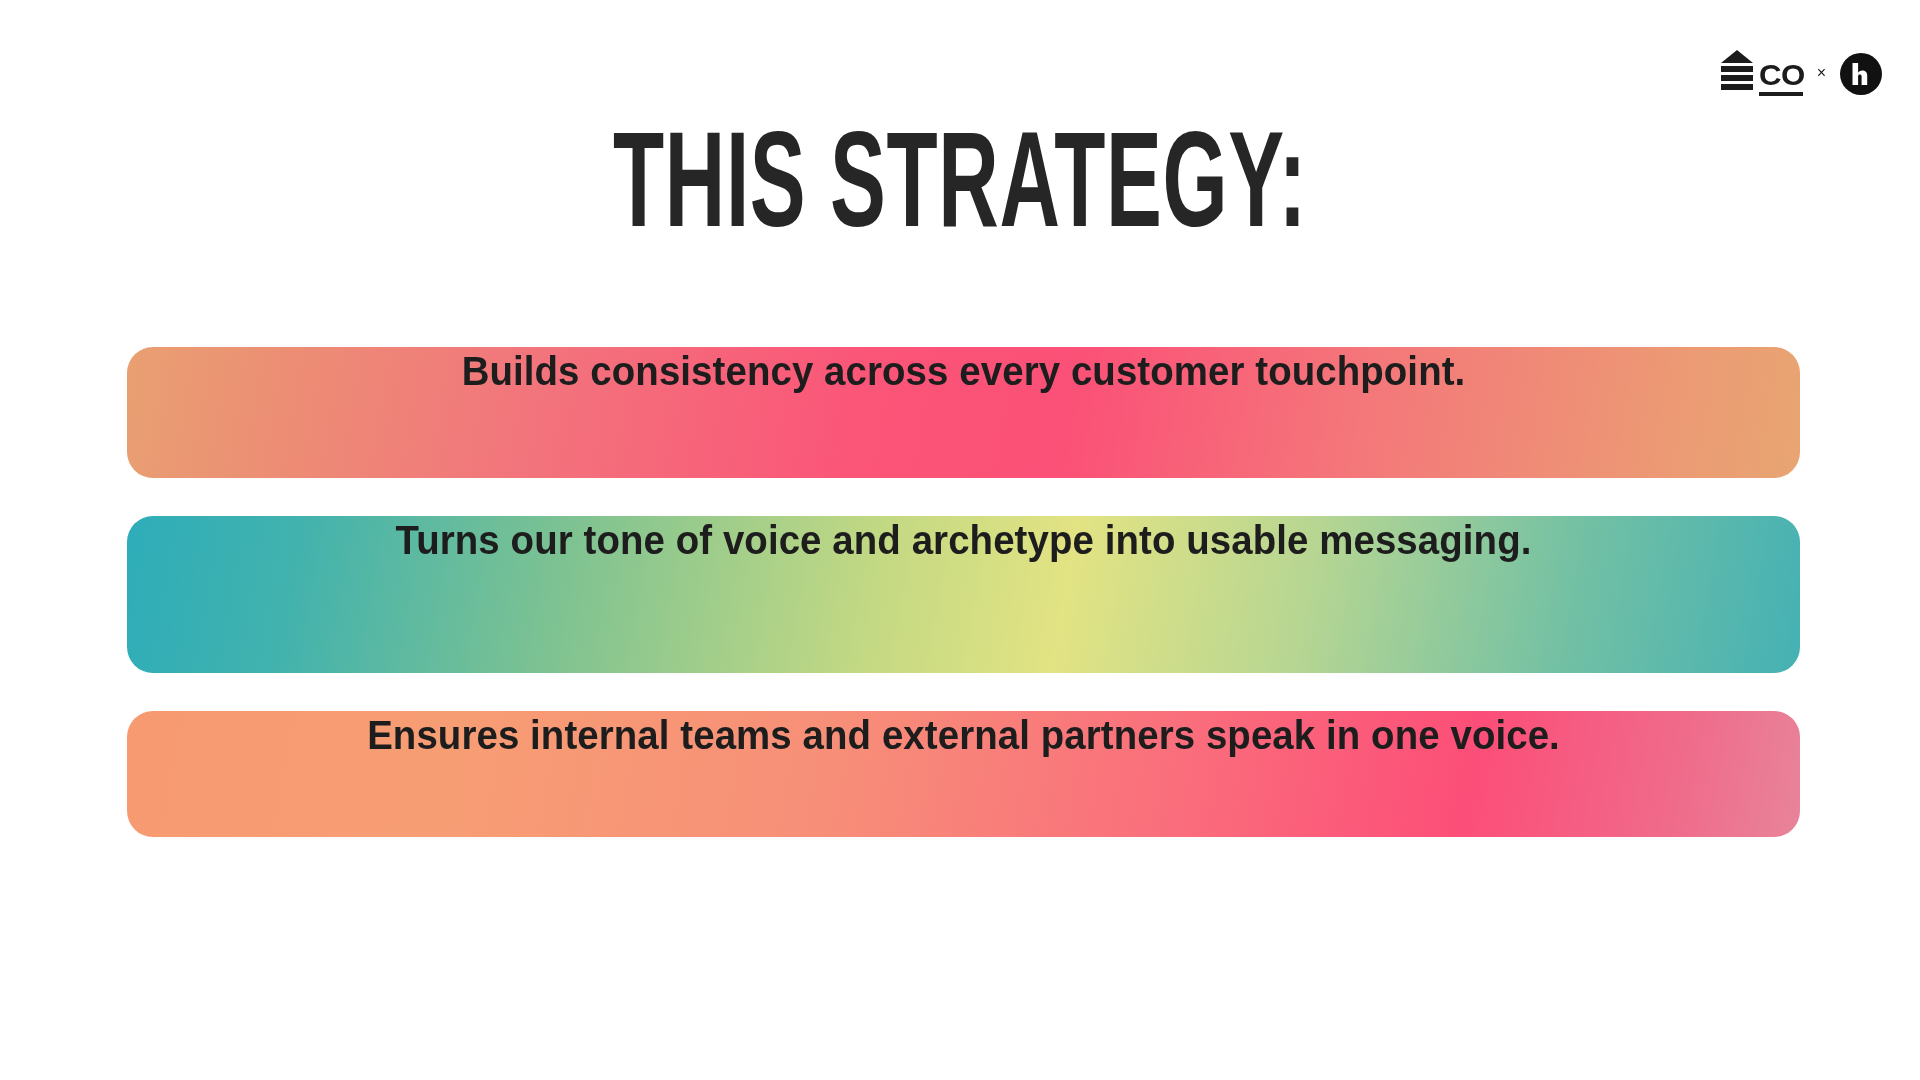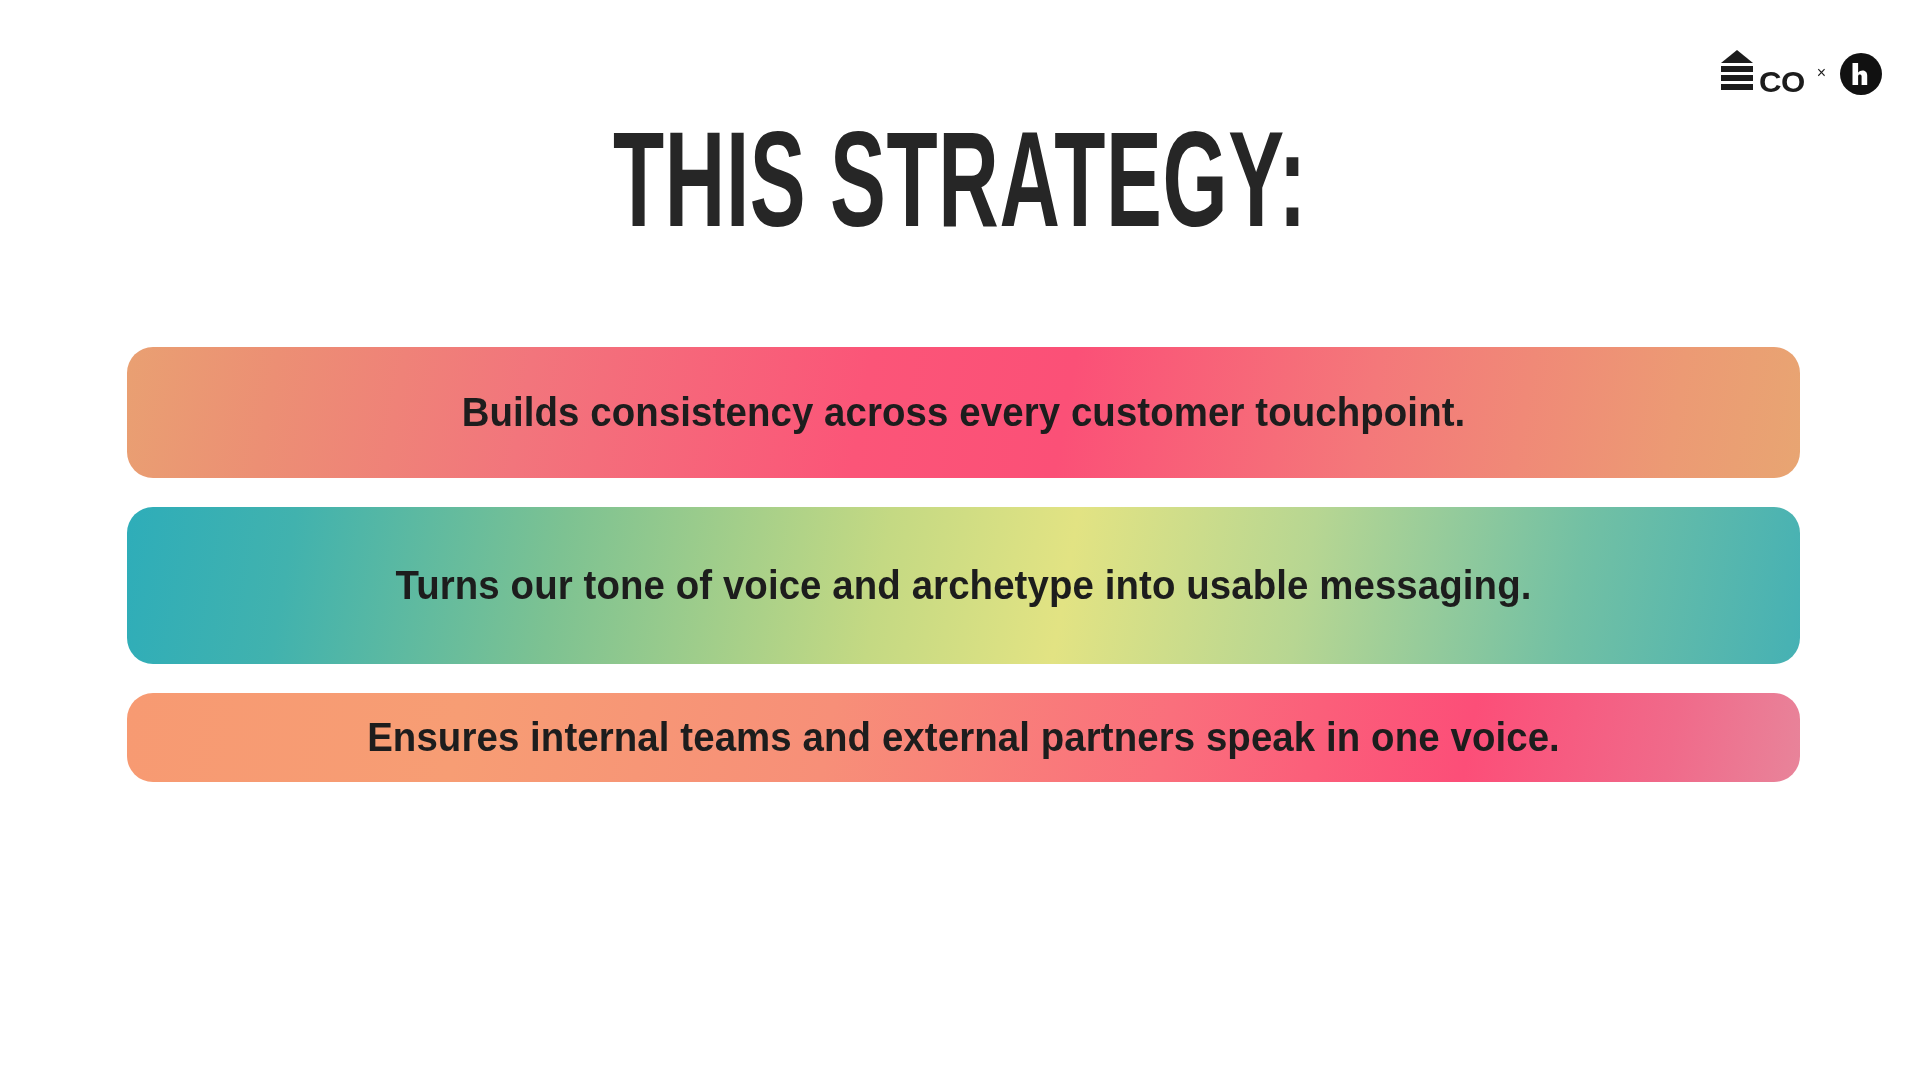--- a/index.html
+++ b/index.html
@@ -29,21 +29,21 @@
     gap:14px;
     height:52px;
   }
   .logo-mark-co {
     display:flex;
     align-items:flex-end;
     gap:5px;
     height:44px;
   }
   .logo-house { display:block; }
-  .logo-co-wrap { display:flex; align-items:flex-end; }
+  .logo-co-wrap { display:flex; flex-direction:column; align-items:flex-end; }
   .logo-co-text {
     font-family:"Liberation Sans", sans-serif;
     font-weight:bold;
     font-size:30px;
     line-height:0.92;
     letter-spacing:-0.5px;
     color:#1c1c1c;
     transform:scaleX(1.04);
     transform-origin:left bottom;
   }
@@ -93,41 +93,41 @@
   .bars {
     position:absolute;
     top:347px;
     left:127px;
     width:1673px;
   }
   .bar {
     position:relative;
     border-radius:26px;
     display:flex;
-    align-items:center;
+    align-items:flex-start;
     justify-content:center;
     padding:0 24px;
-    margin-bottom:29px;
+    margin-bottom:38px;
     overflow:hidden;
   }
   .bar-text {
     font-family:"Liberation Sans", sans-serif;
     font-weight:bold;
     font-size:40px;
     line-height:1.24;
     letter-spacing:0.1px;
     color:#1d1d1d;
     text-align:center;
     width:100%;
     transform:scaleX(0.96);
   }
 
   .bar-1 { height:131px; }
   .bar-2 { height:157px; }
-  .bar-3 { height:89px; }
+  .bar-3 { height:126px; }
   .bar-4 { height:155px; }
 </style>
 </head>
 <body>
 
 <div id="slide" style="background: rgb(255, 255, 255);">
 
   <div class="logo-lockup">
 
     <div class="logo-mark-co">

